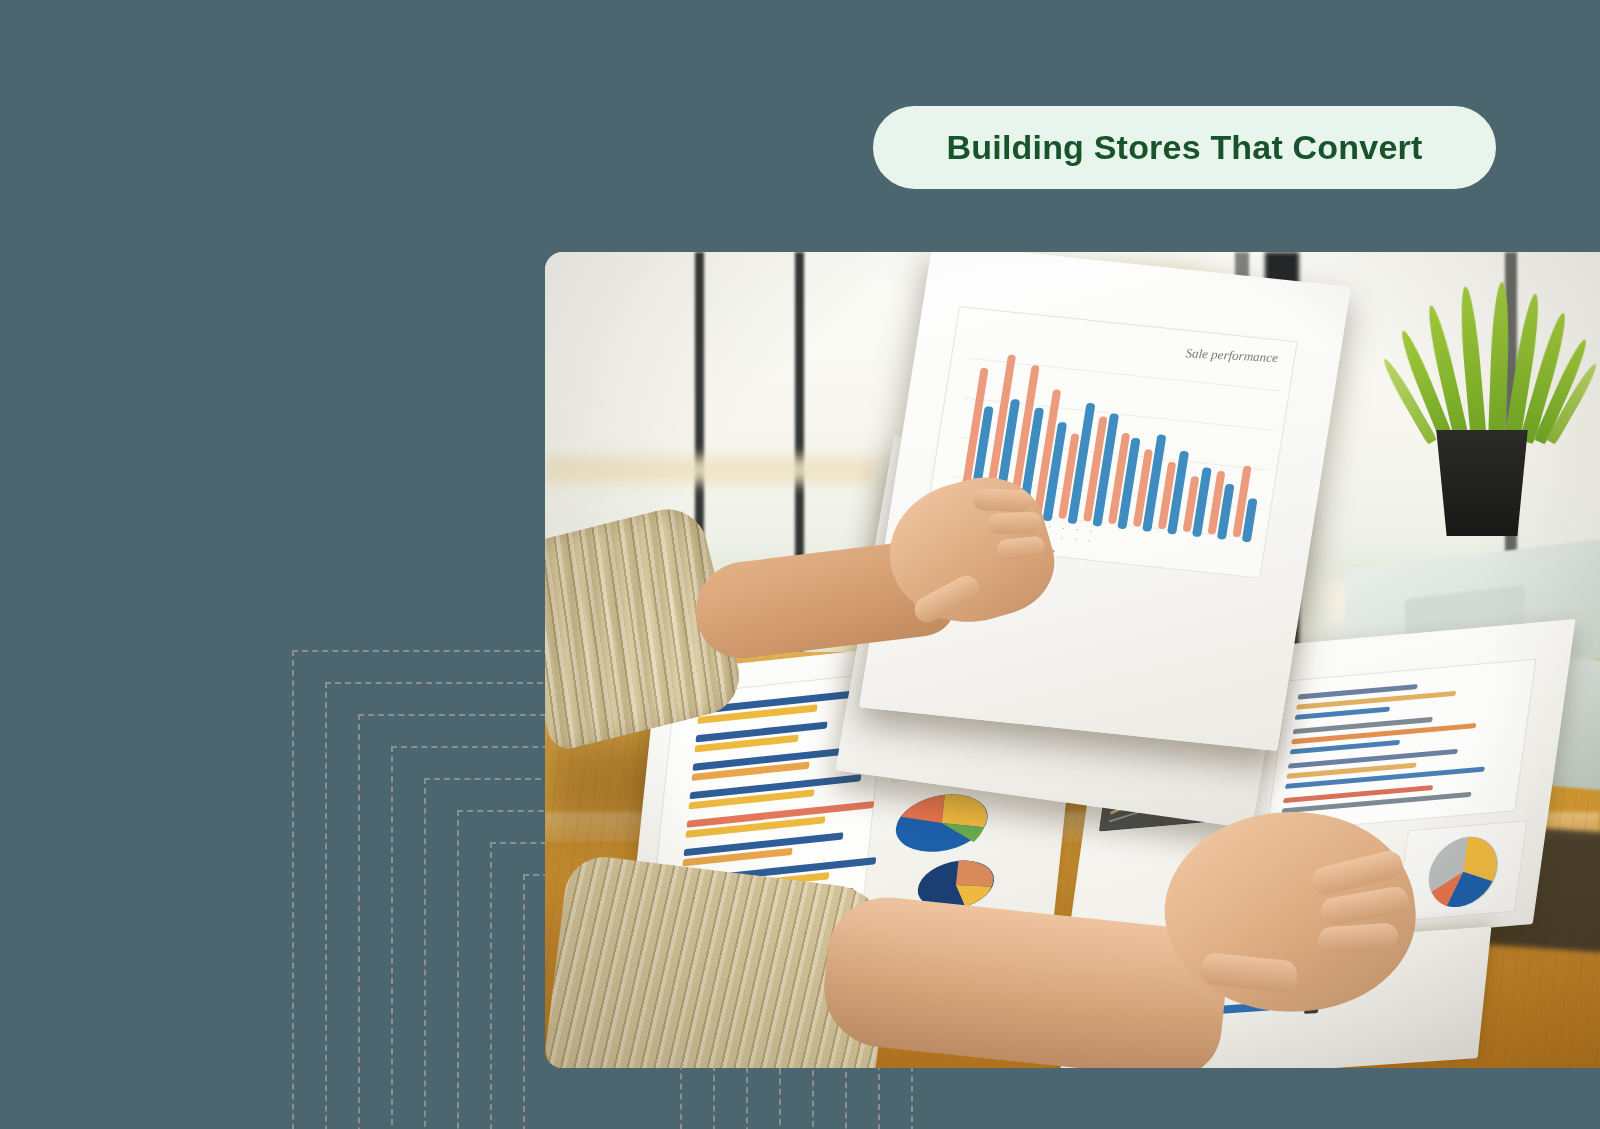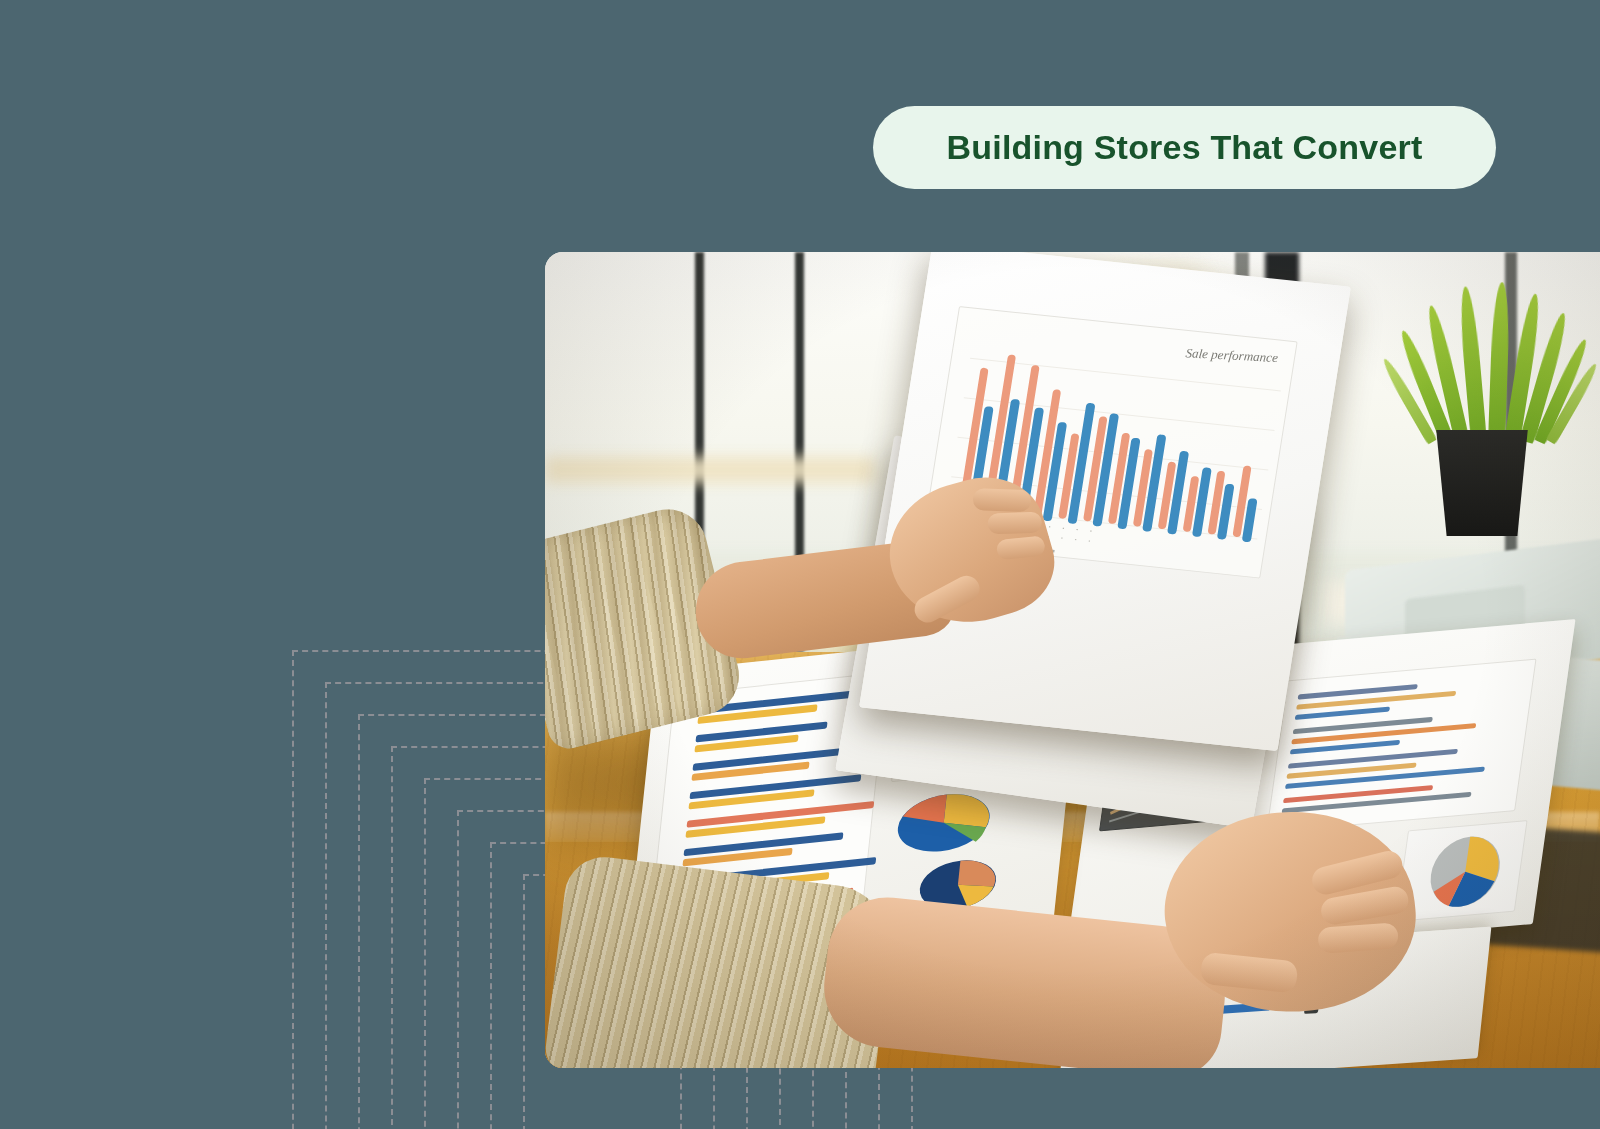--- a/index.html
+++ b/index.html
@@ -2,21 +2,21 @@
 <html><head>
 <meta charset="utf-8">
 <style>
   * { margin:0; padding:0; box-sizing:border-box; }
   html, body {
     width:1600px; height:1129px;
     background:#4c6670;
     font-family:"Liberation Sans", sans-serif;
     overflow:hidden;
   }
-  .page { position:relative; width:1600px; height:1129px; background:#4c6670;text-align:right; }
+  .page { position:relative; width:1600px; height:1129px; background:#4c6670; }
 
   
   .deco-layer { position:absolute; left:0; top:0; width:1600px; height:1129px;
                 pointer-events:none; overflow:hidden; }
   .deco-sq { position:absolute; width:390px; height:500px;
              border:2px dashed #97969b; opacity:.85; }
 
   
   .badge {
     position:absolute; left:873px; top:106px;

